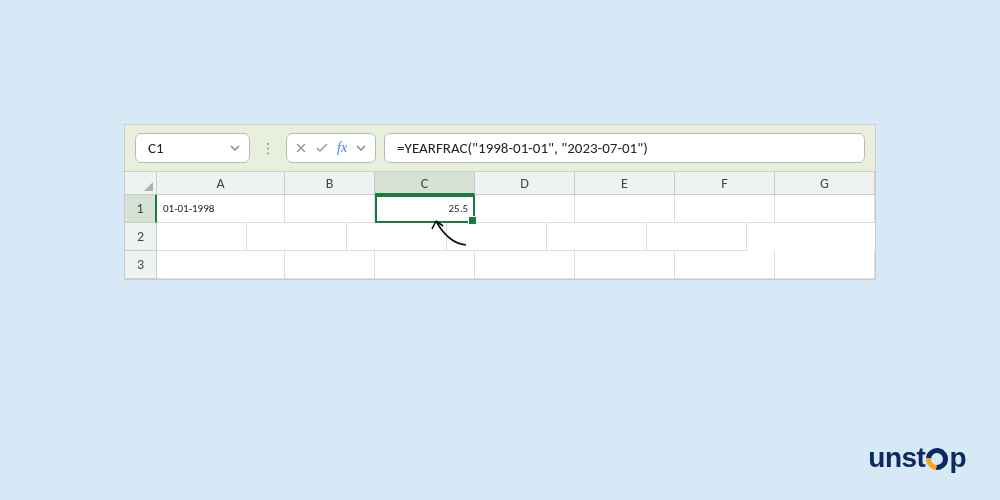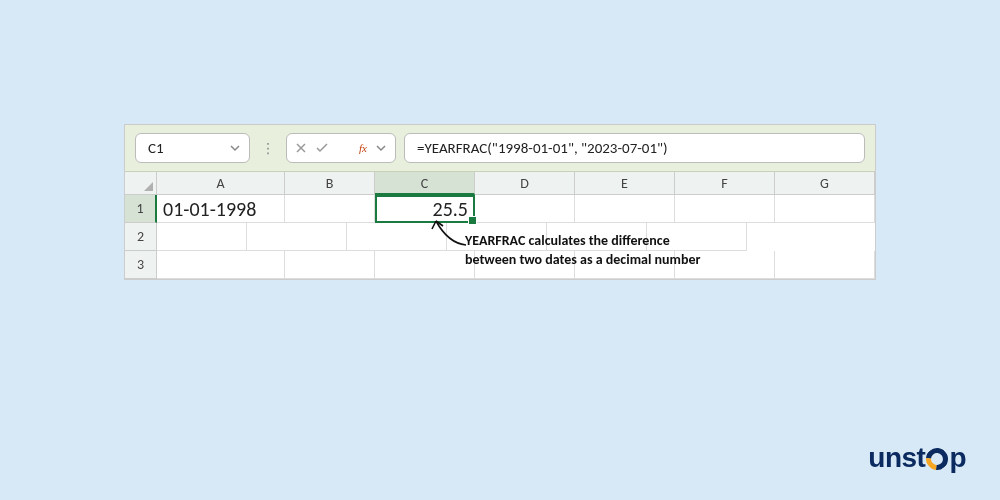--- a/index.html
+++ b/index.html
@@ -44,21 +44,21 @@
     display: flex;
     align-items: center;
     background: #fff;
     border: 1px solid #bbb;
     border-radius: 6px;
     height: 30px;
     padding: 0 8px;
     gap: 8px;
   }
   .fxicon { color: #999; display: flex; align-items: center; }
-  .fxlabel { font-style: italic; font-family: "Times New Roman", serif; font-size: 11px; color: #c2410c; margin-left: 22px; }
+  .fxlabel { font-style: italic; font-family: "Times New Roman", serif; font-size: 14px; color: #3b82f6; }
   .formula {
     flex: 1;
     background: #fff;
     border: 1px solid #bbb;
     border-radius: 6px;
     height: 30px;
     padding: 0 12px;
     display: flex;
     align-items: center;
     font-size: 15px;
@@ -108,21 +108,21 @@
     font-size: 14px;
     color: #444;
     line-height: 28px;
   }
   .rowh.sel { background: #d5e2d4; border-right: 2px solid #1a7a3f; }
   .cell {
     height: 28px;
     border-right: 1px solid #ddd;
     border-bottom: 1px solid #ddd;
     padding: 0 6px;
-    font-size: 20px;
+    font-size: 11px;
     color: #222;
     line-height: 28px;
   }
   .cell.left { text-align: left; }
   .cell.right { text-align: right; }
   .selcell {
     position: absolute;
     border: 2px solid #1a7a3f;
     pointer-events: none;
   }
@@ -251,19 +251,18 @@
     <div class="selcell" style="left:250px;top:23px;width:100px;height:28px;"></div>
   </div>
 </div>
 
 <svg class="callout-arrow" width="50" height="40">
   <path d="M38 30 Q 20 28 8 6" stroke="#111" stroke-width="1.6" fill="none"></path>
   <path d="M8 6 L4 14 M8 6 L15 11" stroke="#111" stroke-width="1.6" fill="none"></path>
 </svg>
 
 <div class="callout">
-  <span>YEARFRAC calculates the difference</span><br>
-  <span>between two dates as a decimal number</span>
+  <br>
 </div>
 
 <div class="logo">
   <span>unst</span><span class="o"></span><span>p</span>
 </div>
 
 </body></html>

